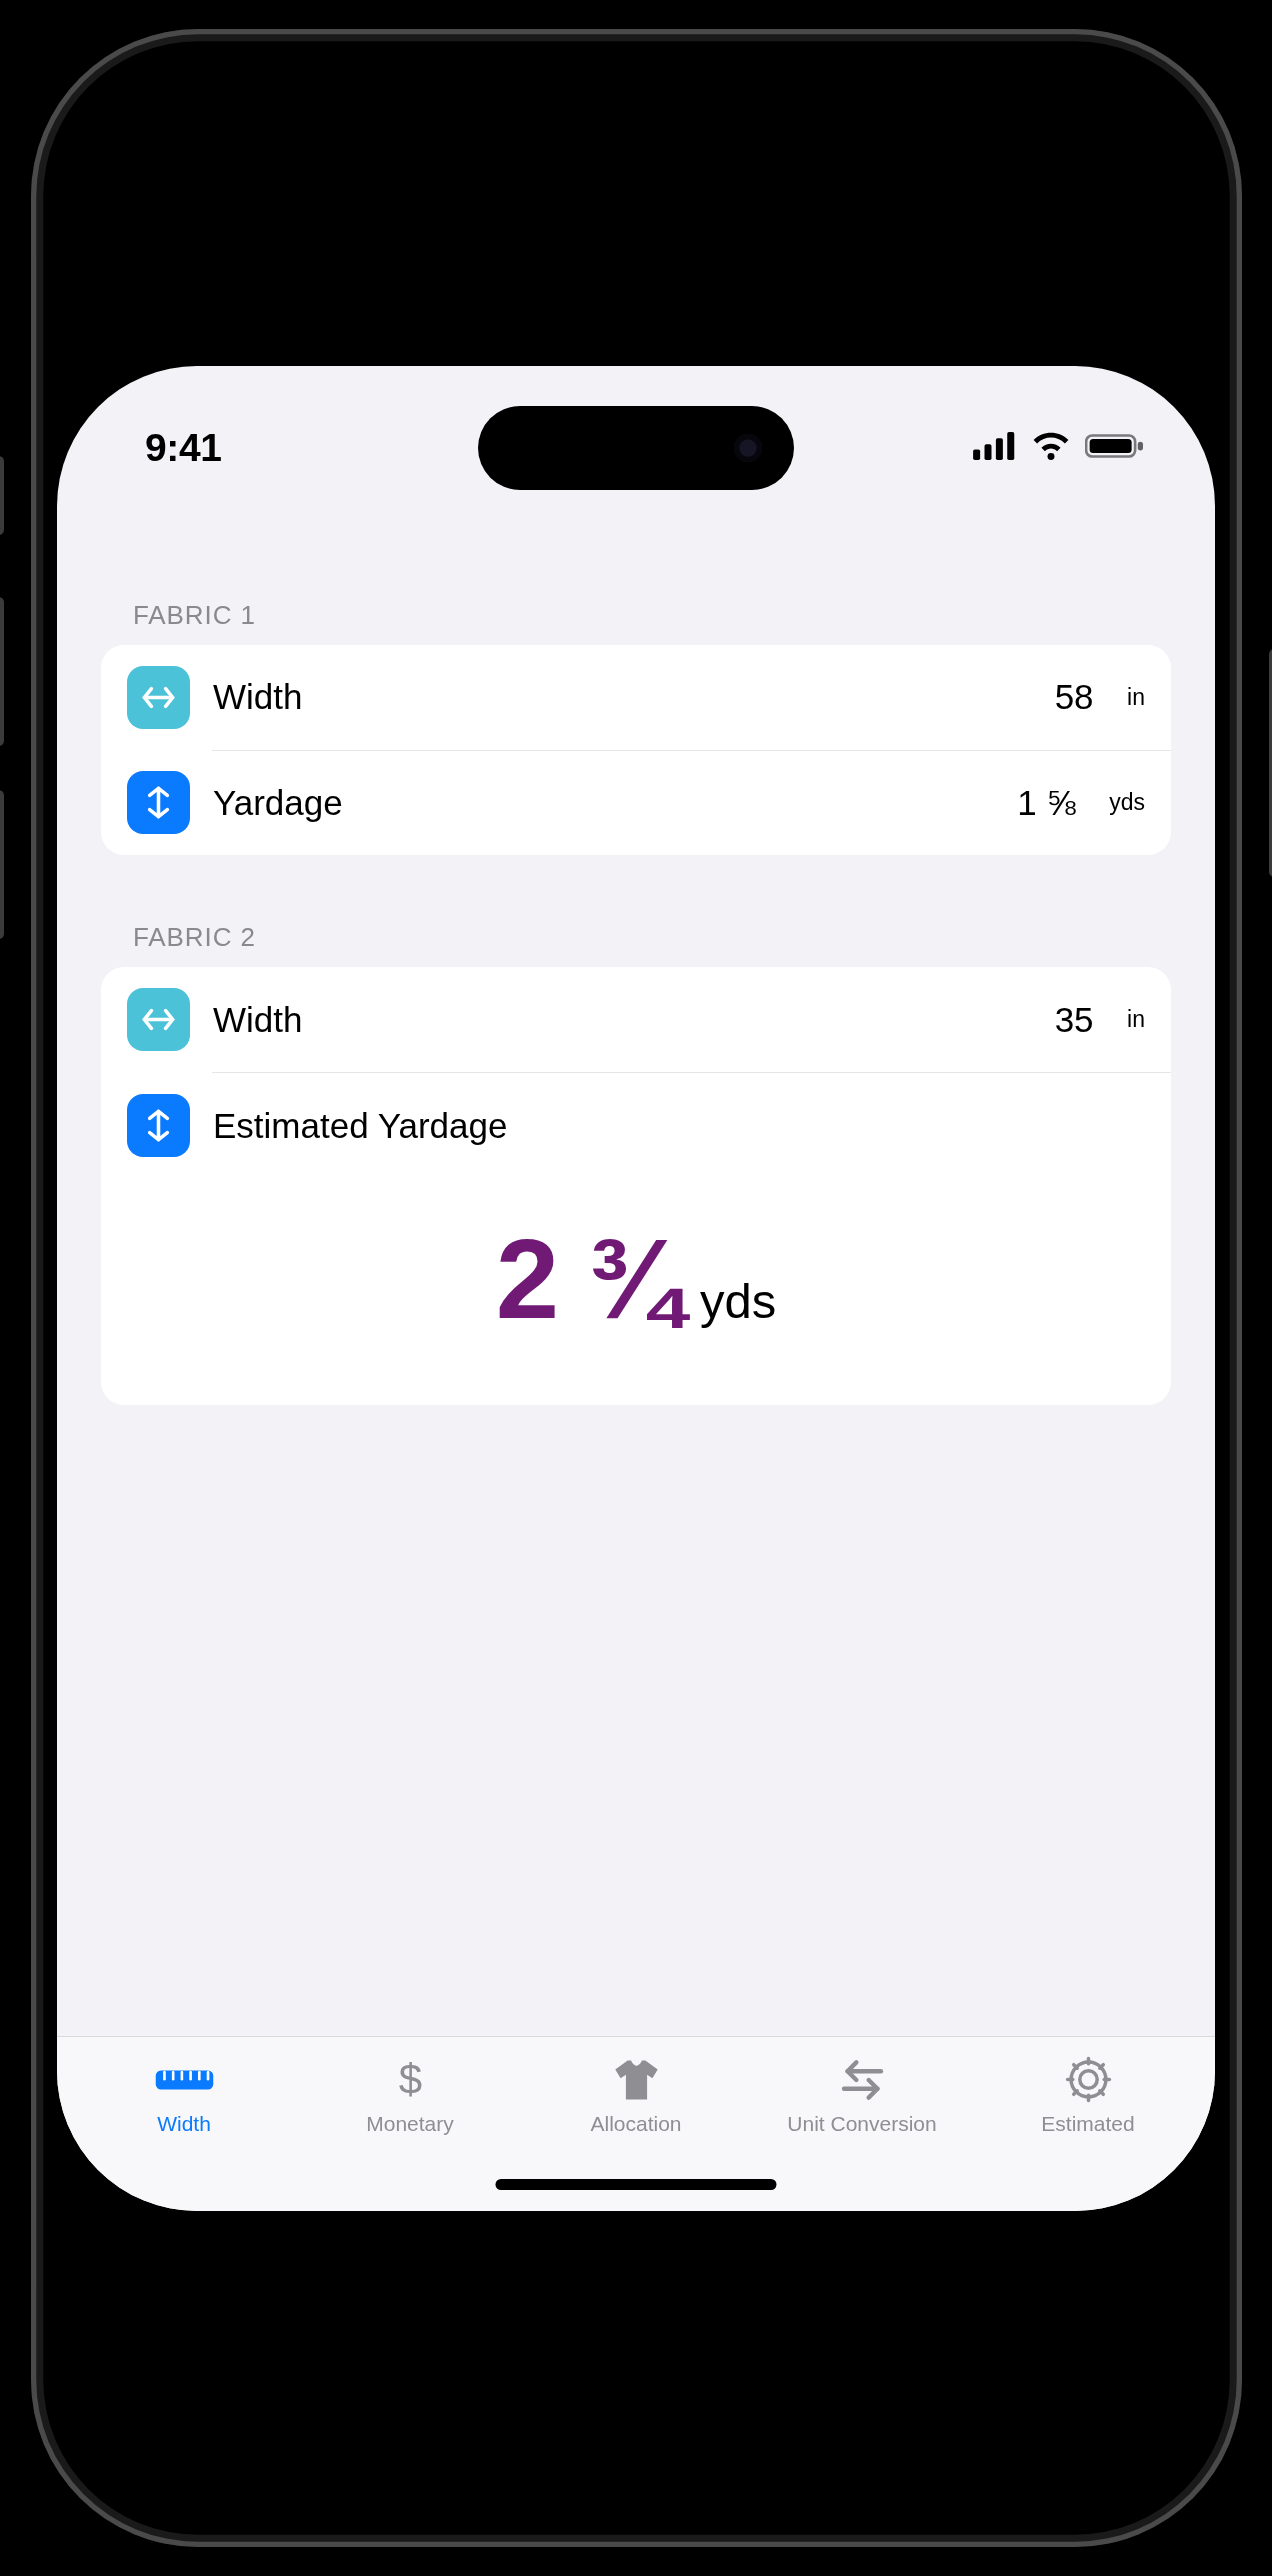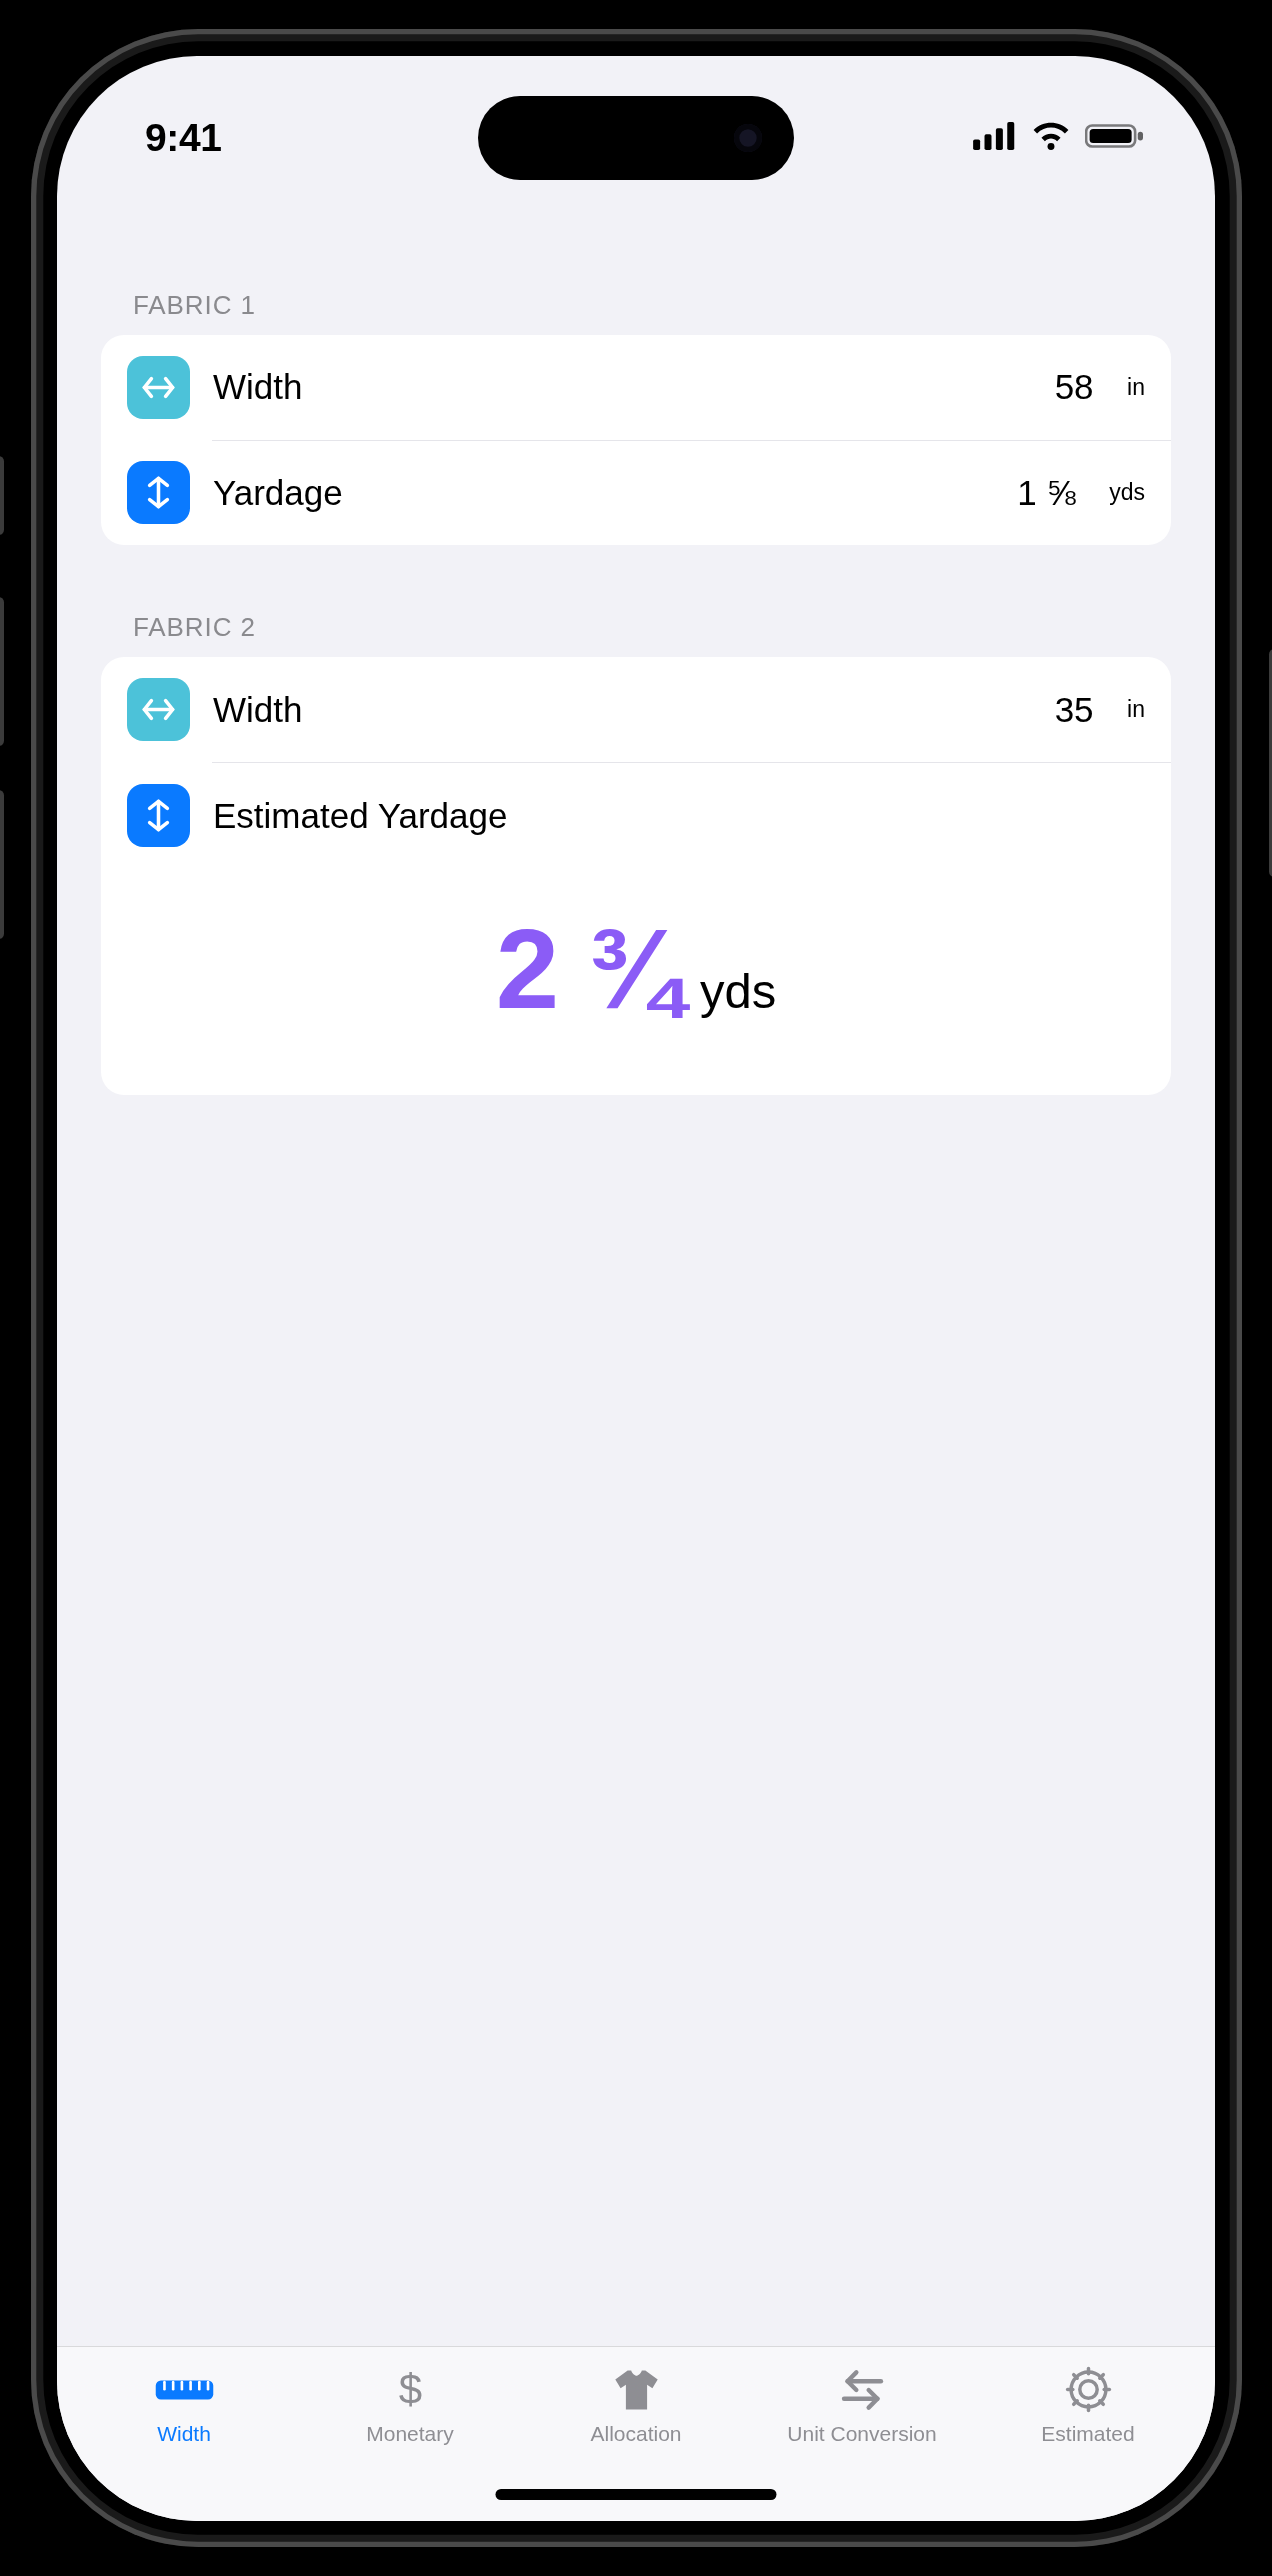--- a/index.html
+++ b/index.html
@@ -8,21 +8,21 @@
   .device{
     width:1272px;height:2576px;margin:0 auto;background:#000;
     display:flex;align-items:center;justify-content:center;position:relative;
   }
   .bezel{
     width:1211px;height:2518px;border-radius:167px;background:#000;
     box-shadow:inset 0 0 0 5.3px #4a4a4a, inset 0 0 0 12.3px #1a1a1a;
     display:flex;align-items:center;justify-content:center;position:relative;
   }
   .screen{
-    width:1158px;height:2465px;border-radius:140px;background:#f2f2f7;
+    width:1158px;height:1845px;border-radius:140px;background:#f2f2f7;
     position:relative;overflow:hidden;
   }
   .notch{
     position:absolute;top:40px;left:50%;transform:translateX(-50%);
     width:316px;height:84px;background:#000;border-radius:53px;z-index:20;
   }
   .notch::after{
     content:"";position:absolute;right:32px;top:50%;transform:translateY(-50%);
     width:28px;height:28px;border-radius:50%;background:#151525;box-shadow:inset 0 0 0 5.3px #06060c;
   }
@@ -68,21 +68,21 @@
   .row-label{font-size:35px;color:#000;flex:1 1 auto;}
   .row-val{font-size:35px;color:#000000;margin-right:10.5px;font-variant-numeric:tabular-nums;}
   .row-unit{font-size:23px;color:#000;}
   .space{height:35px;}
 
   .result-wrap{
     display:flex;align-items:baseline;justify-content:center;gap:19.3px;
     padding:35px 26px 61px;
   }
   .result-val{
-    font-size:114px;font-weight:700;color:#8b5cf6;letter-spacing:-1.8px;
+    font-size:114px;font-weight:700;color:#701a75;letter-spacing:-1.8px;
   }
   .result-unit{font-size:49px;color:#000;}
 
   
   .tabbar{
     position:absolute;left:0;right:0;bottom:0;height:175px;
     background:rgba(248,248,250,0.96);
     border-top:0.9px solid rgba(0,0,0,0.12);
     display:flex;align-items:flex-start;justify-content:space-around;
     padding:17.5px 14px 0;

